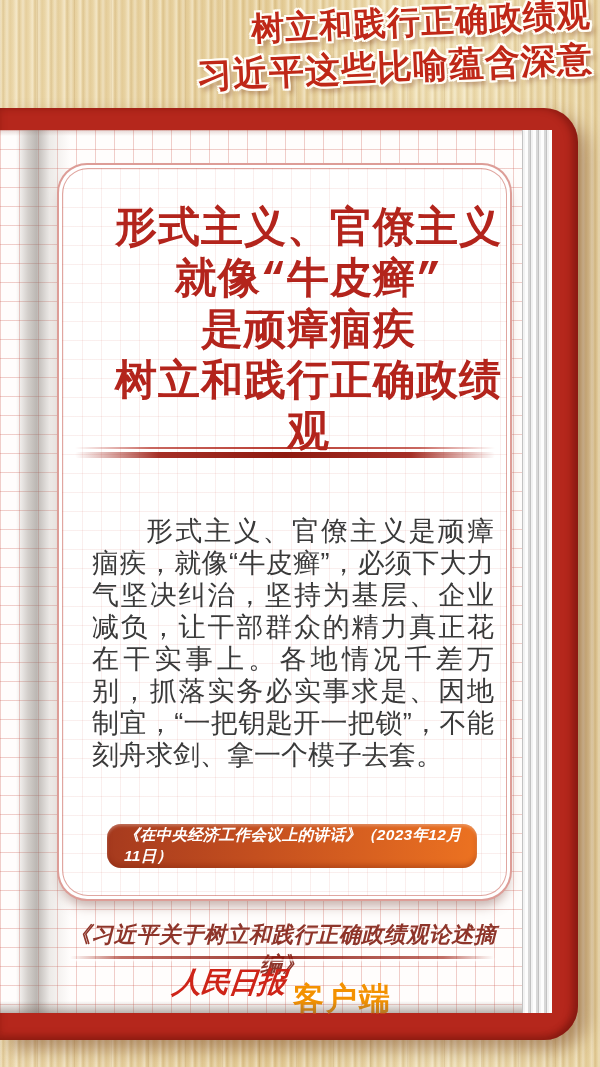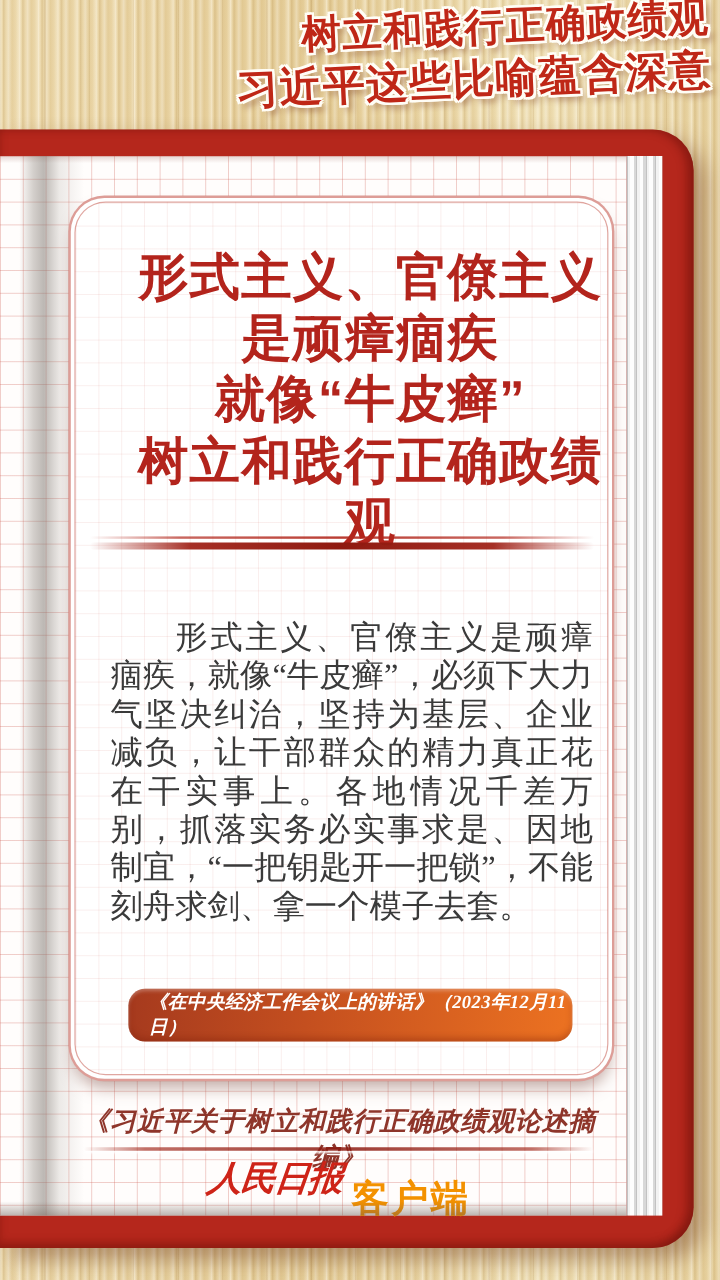--- a/index.html
+++ b/index.html
@@ -80,47 +80,47 @@
     position:absolute;inset:3px;border:1px solid rgba(198,92,82,0.55);
     border-radius:26px;background-color:#ffffff;
     background-image:
       linear-gradient(rgba(206,94,84,0.10) 1px, rgba(0,0,0,0) 1px),
       linear-gradient(90deg, rgba(206,94,84,0.10) 1px, rgba(0,0,0,0) 1px);
     background-size:19px 19px;overflow:hidden;
   }
   .q-title{
     position:absolute;top:36px;left:0;right:0;text-align:center;
     color:#b3241c;font-weight:900;font-size:42px;line-height:51px;letter-spacing:1px;
-    font-family:Liberation Sans, sans-serif;
+    font-family:Liberation Mono, monospace;
     padding-left:48px;
   }
   .divider{position:absolute;top:278px;left:0;right:0;}
   .div-thin{
     height:2px;margin:0 auto;width:420px;
     background:linear-gradient(90deg, rgba(178,39,28,0) 0%, rgba(178,39,28,0.70) 18%,
       rgba(178,39,28,0.90) 50%, rgba(178,39,28,0.70) 82%, rgba(178,39,28,0) 100%);
   }
   .div-thick{
     height:6px;margin:3px auto 0;width:420px;border-radius:3px;
     background:linear-gradient(90deg, rgba(150,25,15,0) 0%, rgba(158,30,20,0.92) 20%,
       #8f1a10 50%, rgba(158,30,20,0.92) 80%, rgba(150,25,15,0) 100%);
   }
   .q-body{
     position:absolute;top:346px;left:29px;width:402px;margin:0;
-    font-family:Liberation Serif, serif;
+    font-family:Liberation Sans, sans-serif;
     font-size:27px;line-height:32px;color:#3a3a3a;
     text-align:justify;text-indent:2em;letter-spacing:0;
   }
   .badge{
     position:absolute;top:655px;left:44px;width:370px;height:44px;
     border-radius:14px;display:flex;align-items:center;padding-left:17px;box-sizing:border-box;
     background:linear-gradient(92deg,#a63a1e 0%,#c44f1f 40%,#ec7221 100%);
     box-shadow:inset 0 2px 3px rgba(255,255,255,0.28), inset 0 -3px 5px rgba(120,30,10,0.35);
     color:#ffffff;font-style:italic;font-weight:700;font-size:15.5px;letter-spacing:0.3px;
-    font-family:Liberation Serif, serif;
+    font-family:Liberation Sans, sans-serif;
   }
 
   
   .citation{
     position:absolute;left:57px;top:790px;width:451px;text-align:center;
     font-family:"DejaVu Serif",serif;font-style:italic;font-weight:700;
     font-size:22px;letter-spacing:0.5px;color:#8e352a;
   }
   .cit-line{
     position:absolute;left:70px;top:826px;width:424px;height:3px;border-radius:2px;
@@ -154,22 +154,22 @@
   <div class="book">
     <div class="page-edges"></div>
 
     <div class="page">
       <div class="curl"></div>
 
       <div class="panel">
         <div class="panel-inner">
           <div class="q-title">
             <div>形式主义、官僚主义</div>
+            <div>就像“牛皮癣”</div>
             <div>是顽瘴痼疾</div>
-            <div>就像“牛皮癣”</div>
             <div>树立和践行正确政绩观</div>
           </div>
 
           <div class="divider">
             <div class="div-thin"></div>
             <div class="div-thick"></div>
           </div>
 
           <p class="q-body">形式主义、官僚主义是顽瘴痼疾，就像“牛皮癣”，必须下大力气坚决纠治，坚持为基层、企业减负，让干部群众的精力真正花在干实事上。各地情况千差万别，抓落实务必实事求是、因地制宜，“一把钥匙开一把锁”，不能刻舟求剑、拿一个模子去套。</p>
 

